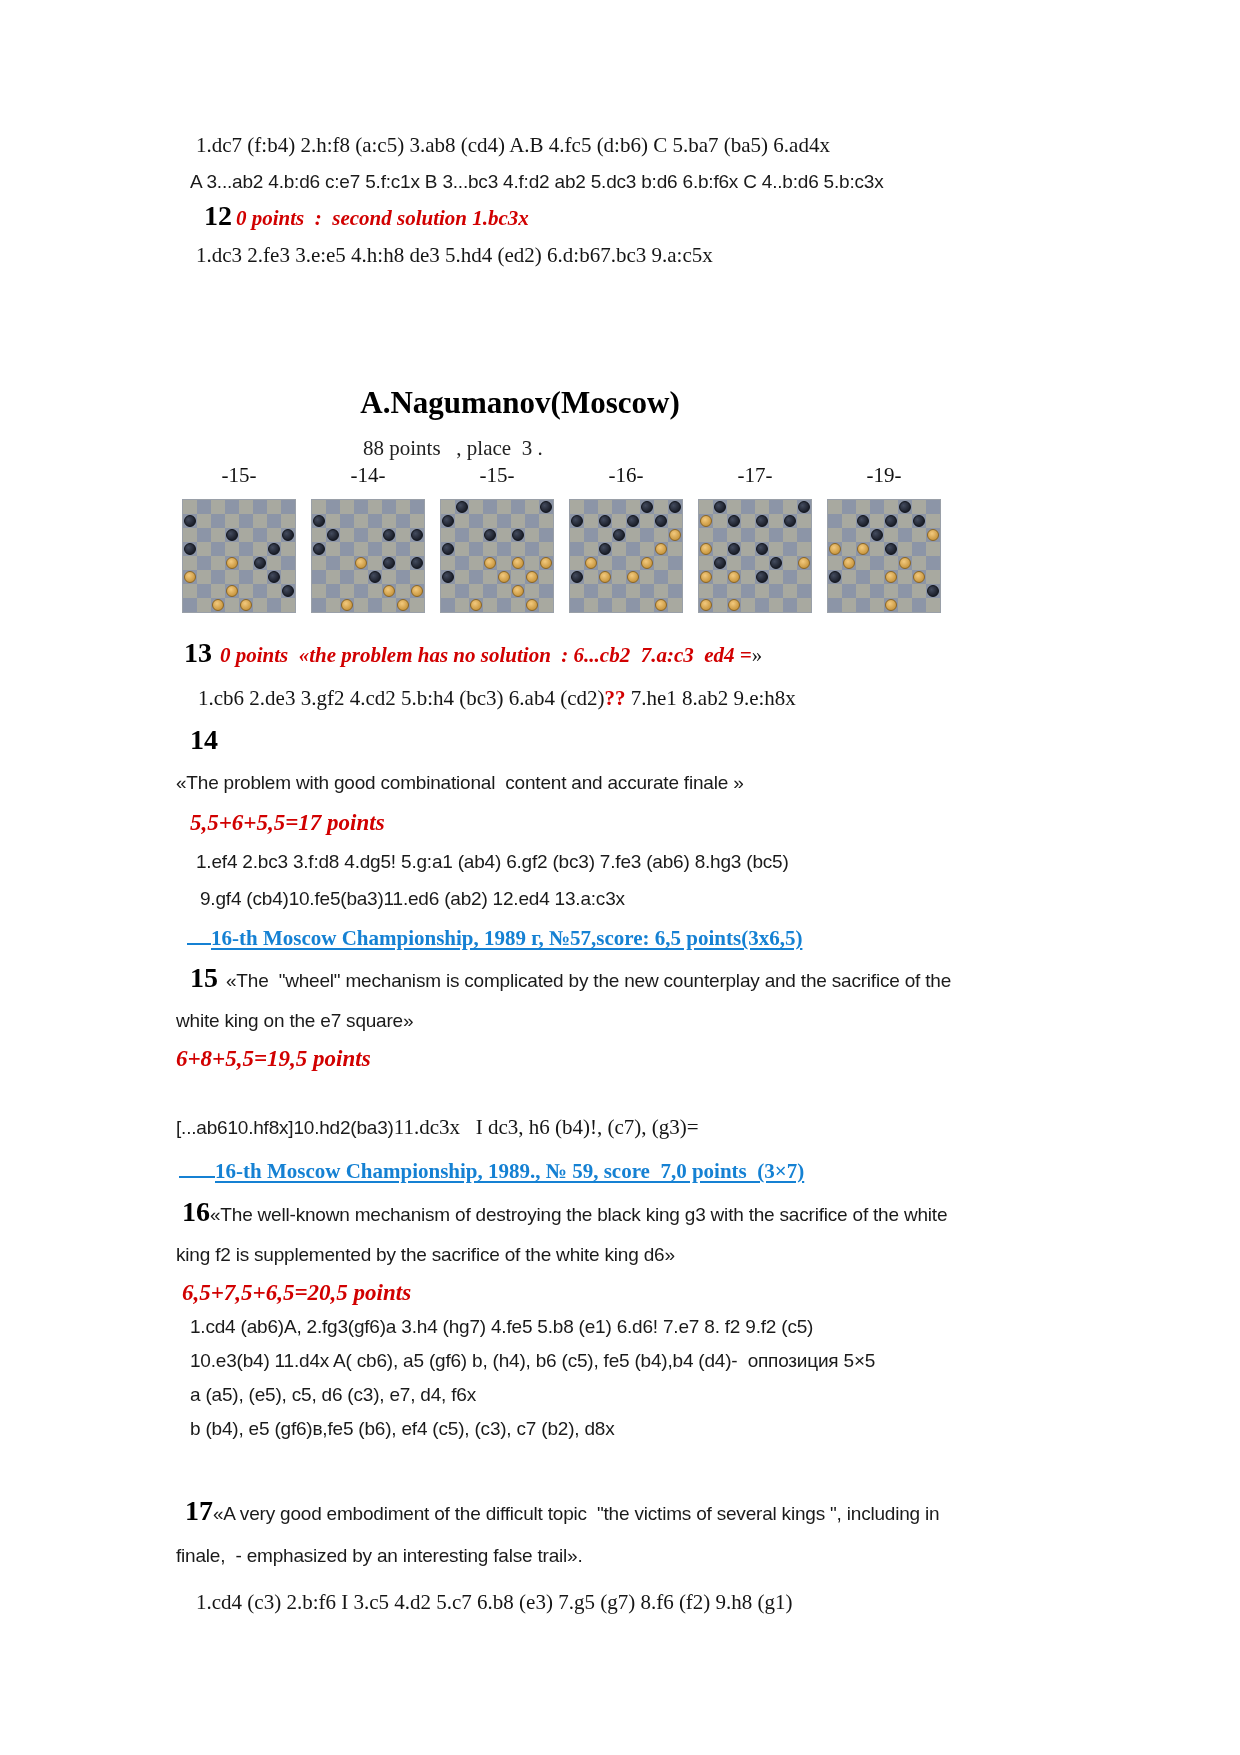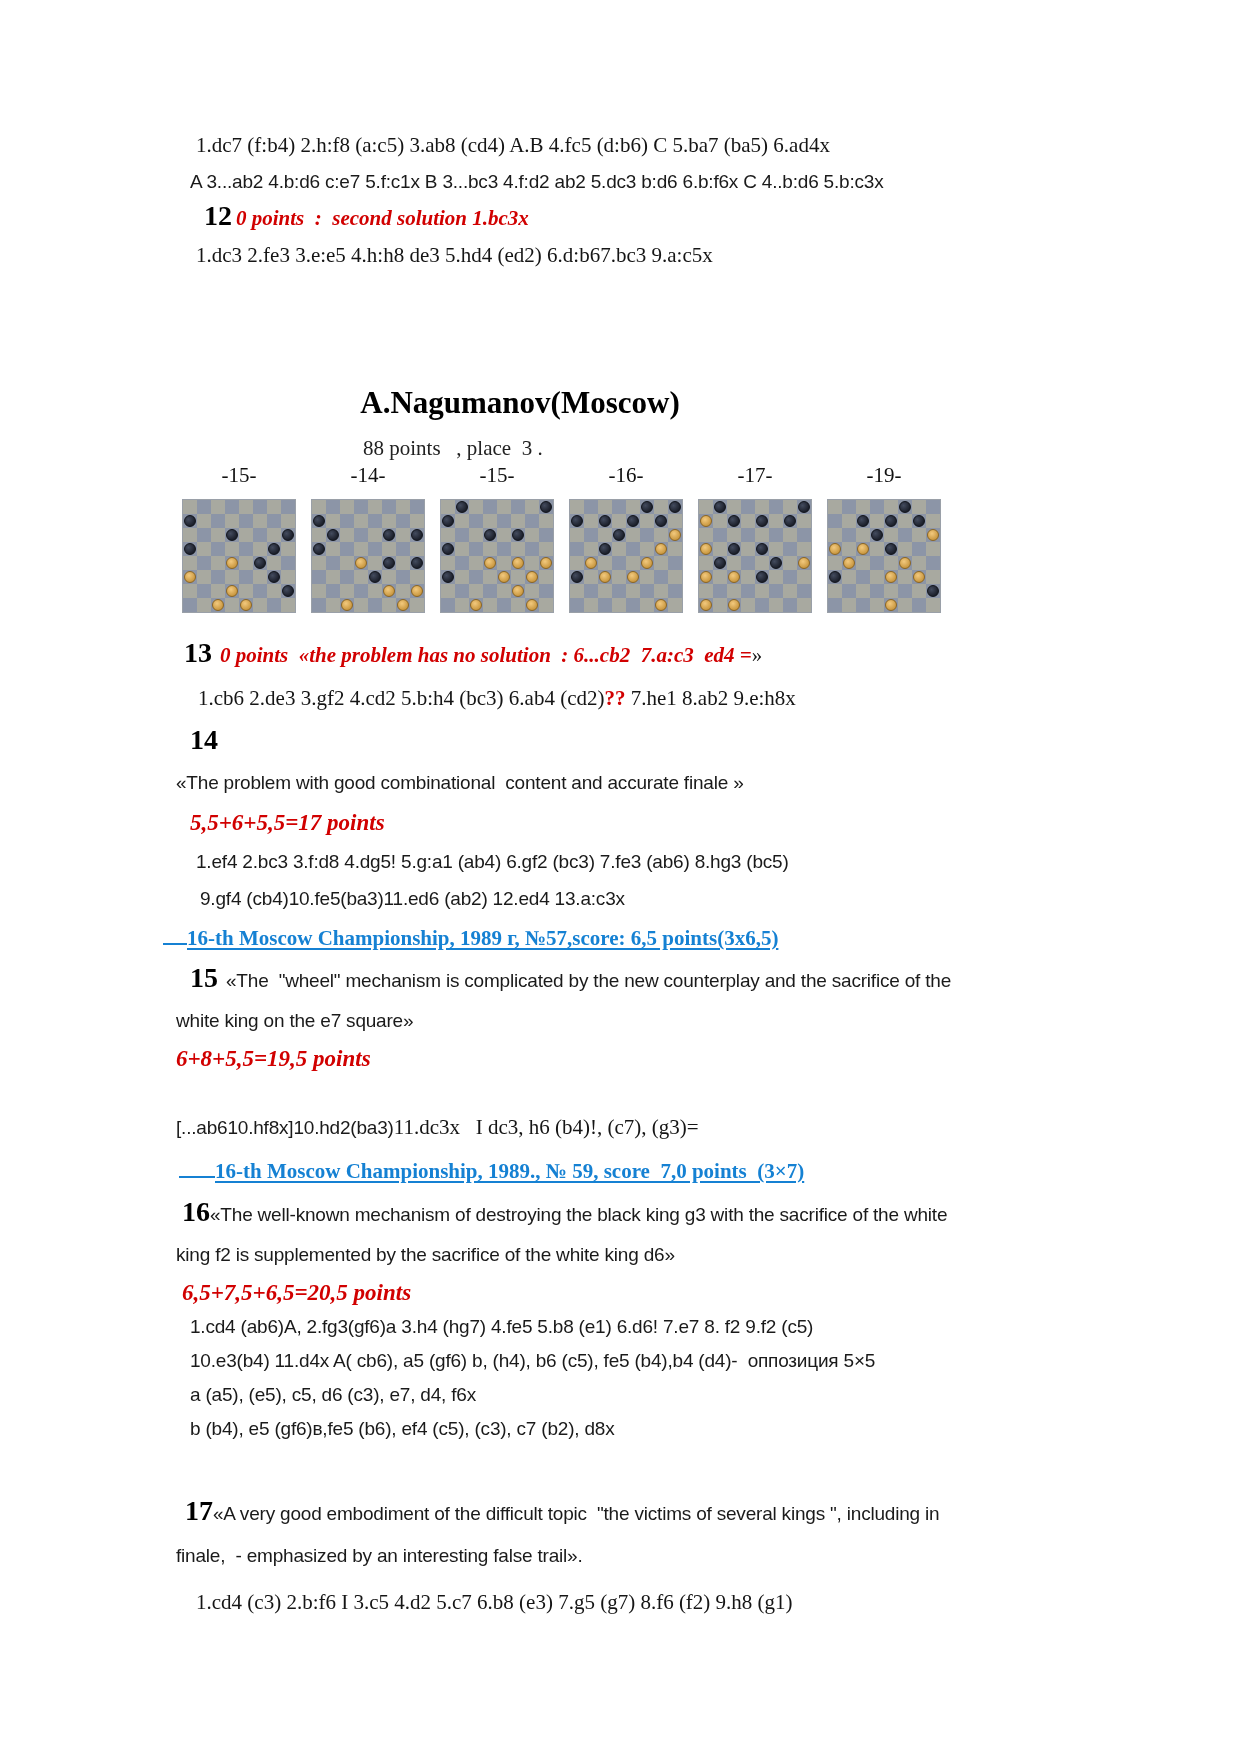--- a/index.html
+++ b/index.html
@@ -539,21 +539,21 @@
     </div>
 
   <div class="line" style="left:184px;top:637px;"><span class="hnum">13</span><span>  </span><span class="red-it">0 points  «the problem has no solution  : 6...cb2  7.a:c3  ed4 =</span><span class="serif">»</span></div>
   <div class="line serif" style="left:198px;top:686px;"><span>1.cb6 2.de3 3.gf2 4.cd2 5.b:h4 (bc3) 6.ab4 (cd2)</span><span class="qq">??</span><span> 7.he1 8.ab2 9.e:h8x</span></div>
 
   <div class="line hnum" style="left:190px;top:724px;">14</div>
   <div class="line sans" style="left:176px;top:772px;">«The problem with good combinational  content and accurate finale »</div>
   <div class="line red-pts" style="left:190px;top:810px;">5,5+6+5,5=17 points</div>
   <div class="line sans" style="left:196px;top:851px;">1.ef4 2.bc3 3.f:d8 4.dg5! 5.g:a1 (ab4) 6.gf2 (bc3) 7.fe3 (ab6) 8.hg3 (bc5)</div>
   <div class="line sans" style="left:200px;top:888px;">9.gf4 (cb4)10.fe5(ba3)11.ed6 (ab2) 12.ed4 13.a:c3x</div>
-  <div class="line champ" style="left:163px;top:922px;"><span class="lead"></span><span class="txt">16-th Moscow Championship, 1989 г, №57,score: 6,5 points(3x6,5)</span></div>
+  <div class="line champ" style="left:187px;top:922px;"><span class="lead"></span><span class="txt">16-th Moscow Championship, 1989 г, №57,score: 6,5 points(3x6,5)</span></div>
 
   <div class="line" style="left:190px;top:962px;"><span class="hnum">15</span><span>  </span><span class="sans">«The  "wheel" mechanism is complicated by the new counterplay and the sacrifice of the</span></div>
   <div class="line sans" style="left:176px;top:1010px;">white king on the e7 square»</div>
   <div class="line red-pts" style="left:176px;top:1046px;">6+8+5,5=19,5 points</div>
   <div class="line" style="left:176px;top:1115px;"><span class="sans">[...ab610.hf8x]10.hd2(ba3)</span><span class="serif">11.dc3x   I dc3, h6 (b4)!, (c7), (g3)=</span></div>
   <div class="line champ" style="left:179px;top:1155px;"><span class="lead" style="width:36px;"></span><span class="txt">16-th Moscow Championship, 1989., № 59, score  7,0 points  (3×7)</span></div>
 
   <div class="line" style="left:182px;top:1196px;"><span class="hnum">16</span><span class="sans">«The well-known mechanism of destroying the black king g3 with the sacrifice of the white</span></div>
   <div class="line sans" style="left:176px;top:1244px;">king f2 is supplemented by the sacrifice of the white king d6»</div>
   <div class="line red-pts" style="left:182px;top:1280px;">6,5+7,5+6,5=20,5 points</div>

